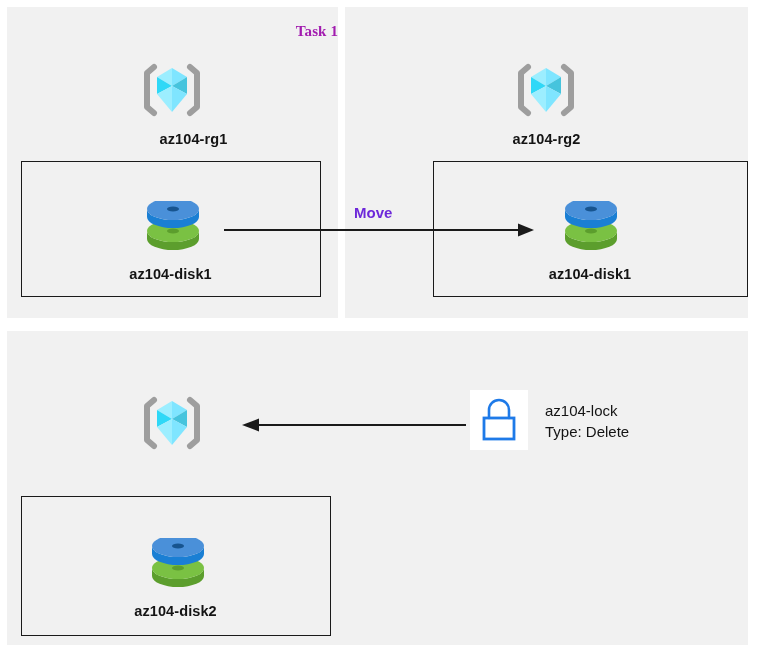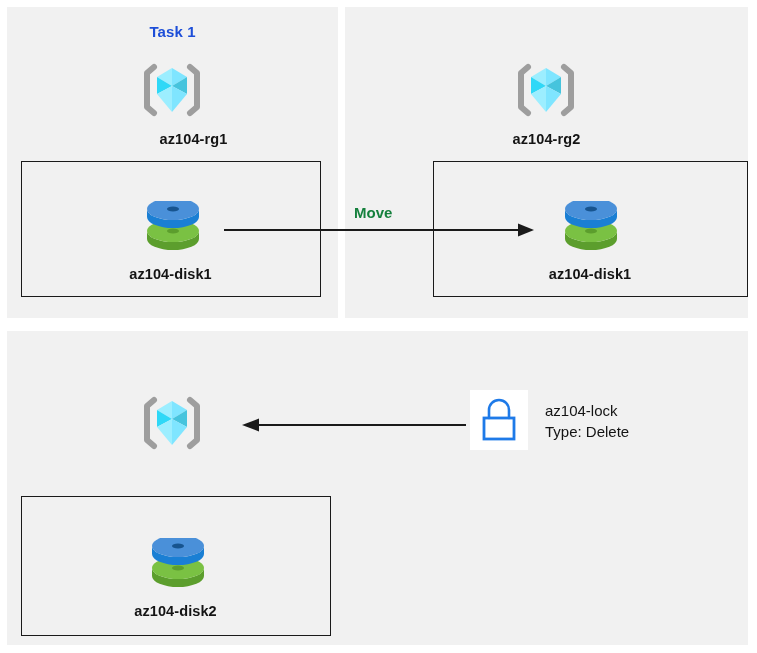--- a/index.html
+++ b/index.html
@@ -26,24 +26,25 @@
     background: #f1f1f1;
   }
   #panel-task1 { left: 7px;   top: 7px;   width: 331px; height: 311px; }
   #panel-task2 { left: 345px; top: 7px;   width: 403px; height: 311px; }
   #panel-task3 { left: 7px;   top: 331px; width: 741px; height: 314px; }
 
   .task-title {
     position: absolute;
     font-size: 15px;
     font-weight: bold;
-    color: #1d4ed8;
-    text-align: center;
+    color: #a21caf;
+    text-align: right;
     white-space: nowrap;
     letter-spacing: 0.1px;
+    font-family: Liberation Serif, serif;
   }
   .res-label {
     position: absolute;
     font-size: 14.5px;
     font-weight: bold;
     color: #141414;
     text-align: center;
     white-space: nowrap;
     letter-spacing: 0.1px;
   }
@@ -81,21 +82,21 @@
     white-space: nowrap;
   }
   .arrow-svg {
     position: absolute;
     overflow: visible;
   }
   .move-label {
     position: absolute;
     font-size: 15px;
     font-weight: bold;
-    color: #15803d;
+    color: #6d28d9;
     white-space: nowrap;
   }
 </style>
 </head>
 <body>
 
 <div class="stage">
 
   <div class="panel" id="panel-task1">
 

